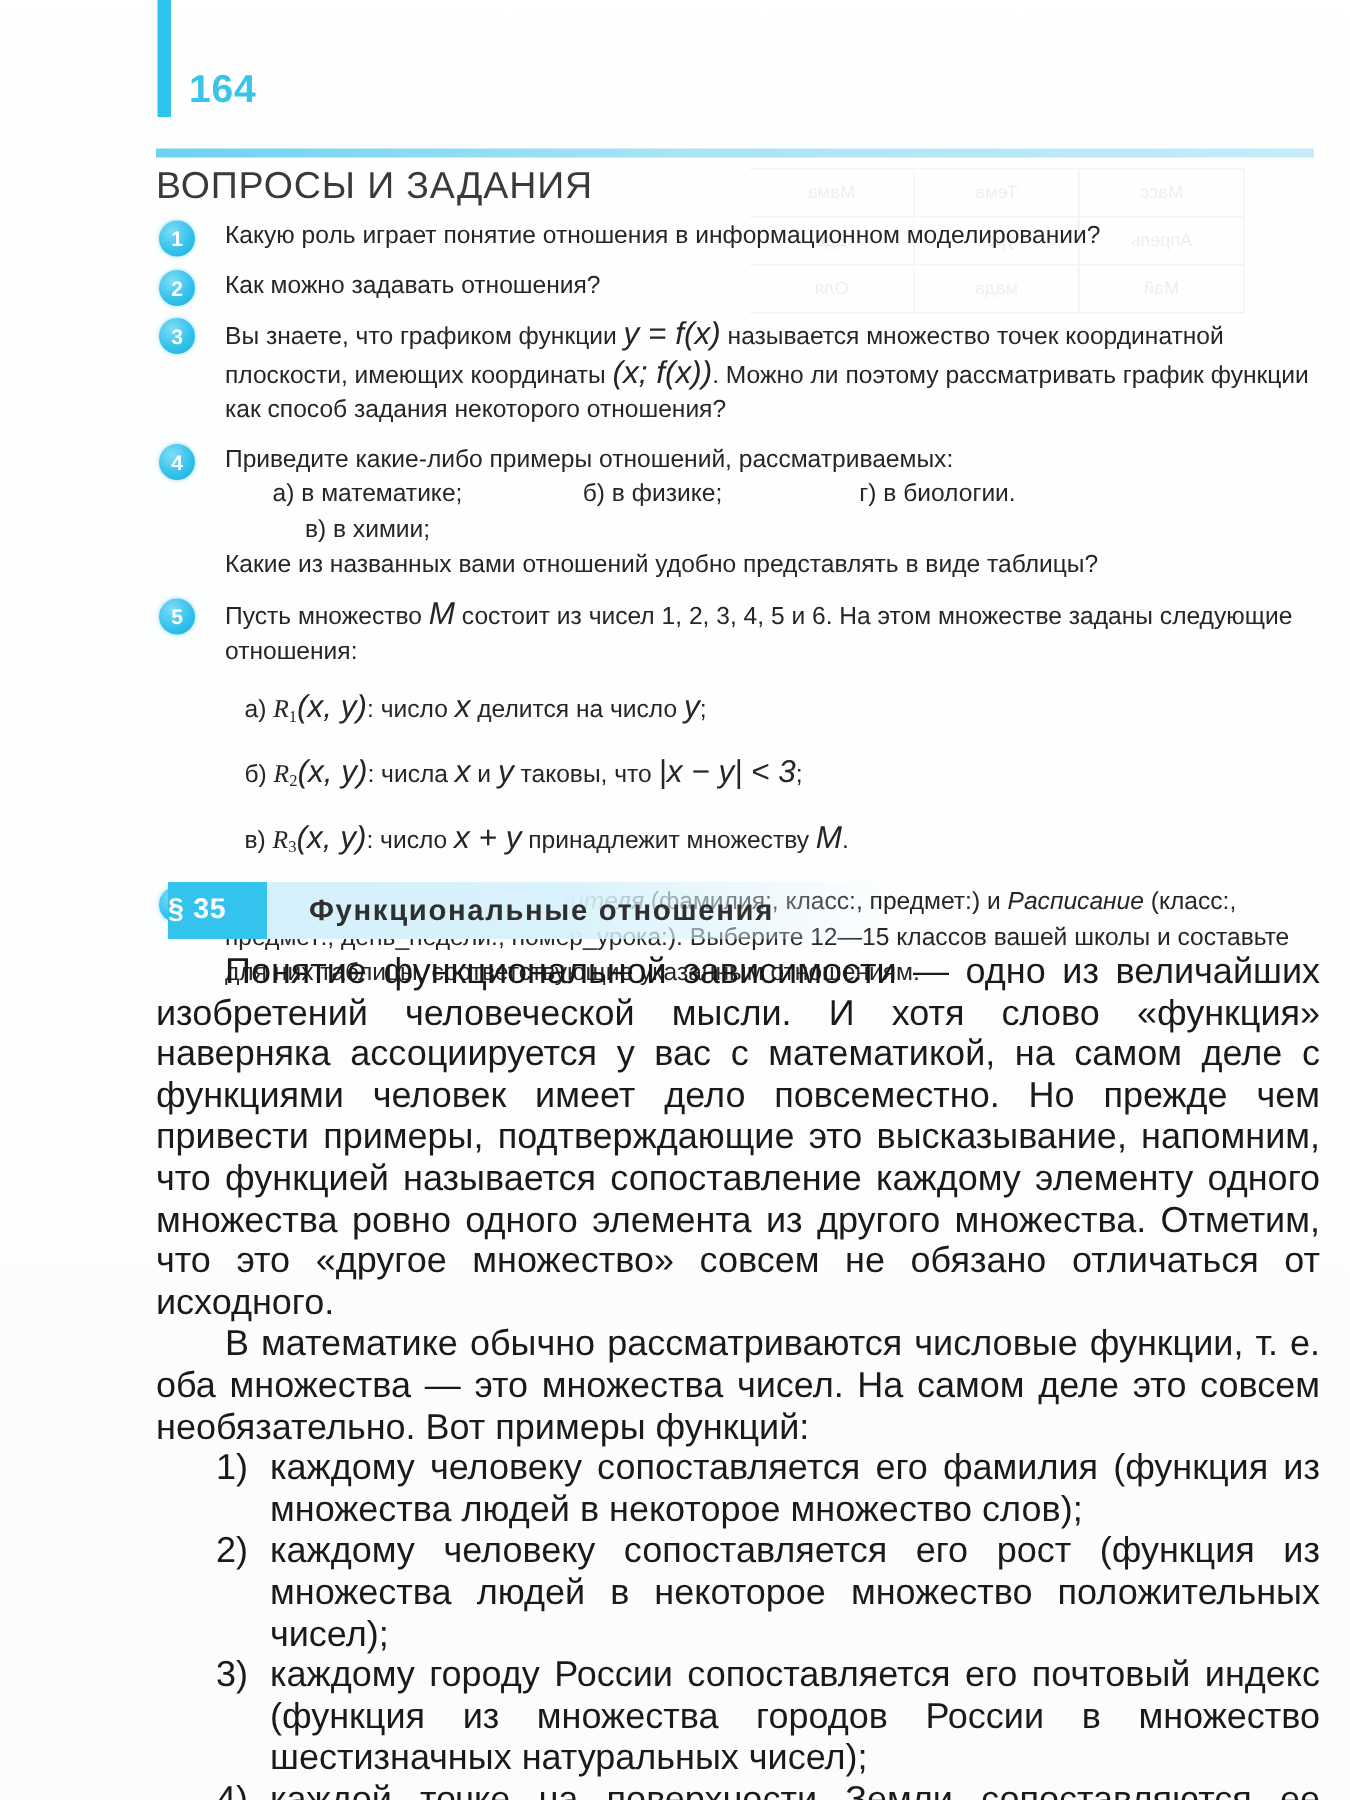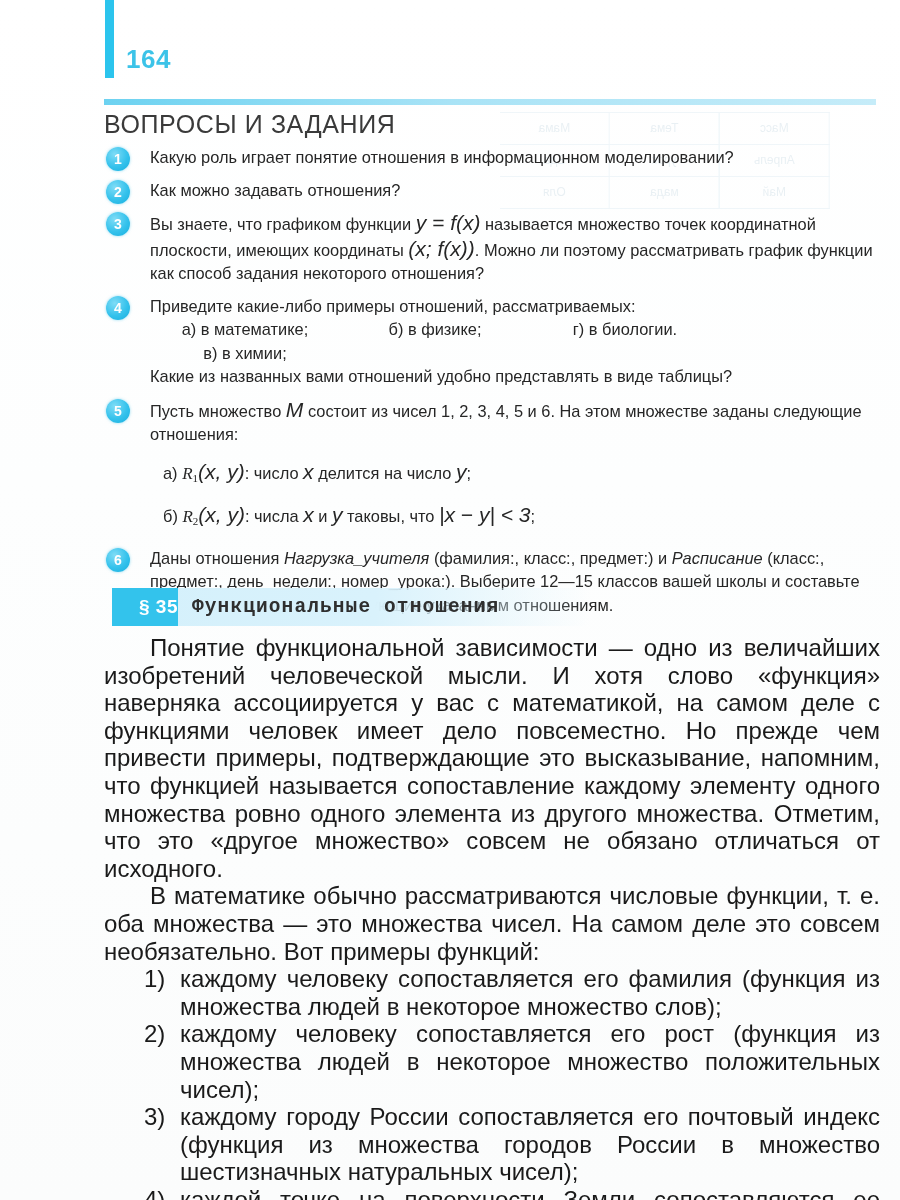--- a/index.html
+++ b/index.html
@@ -155,30 +155,30 @@
     left: 112px;
     top: 588px;
     width: 66px;
     height: 38px;
     background: #33c3ec;
     color: #ffffff;
     font-family: "Liberation Sans", sans-serif;
     font-weight: bold;
     font-size: 19px;
     line-height: 38px;
-    text-align: right;
+    text-align: left;
     letter-spacing: .5px;
   }
   .sec-title {
     position: absolute;
-    left: 192px;
+    left: 206px;
     top: 588px;
     height: 38px;
     line-height: 38px;
-    font-family: Liberation Mono, monospace;
+    font-family: Liberation Sans, sans-serif;
     font-weight: bold;
     font-size: 19.5px;
     letter-spacing: 1.1px;
     color: #2f2f2f;
   }
 
   .body-text {
     position: absolute;
     left: 104px;
     top: 634px;
@@ -267,20 +267,21 @@
         <div class="cell">в) в химии;</div>
       </div>
       <p>Какие из названных вами отношений удобно представлять в виде таблицы?</p>
     </div>
 
     <div class="q">
       <span class="bullet">5</span>
       <p><span>Пусть множество </span><span class="mv">M</span><span> состоит из чисел 1, 2, 3, 4, 5 и 6. На этом множестве заданы следующие отношения:</span></p>
       <p class="sub"><span>а) </span><span class="mn ital">R</span><span class="mn sub-idx">1</span><span class="mv">(x, y)</span><span>: число </span><span class="mv">x</span><span> делится на число </span><span class="mv">y</span><span>;</span></p>
       <p class="sub"><span>б) </span><span class="mn ital">R</span><span class="mn sub-idx">2</span><span class="mv">(x, y)</span><span>: числа </span><span class="mv">x</span><span> и </span><span class="mv">y</span><span> таковы, что </span><span class="mv">|x − y| &lt; 3</span><span>;</span></p>
+      <p class="sub"><span>в) </span><span class="mn ital">R</span><span class="mn sub-idx">3</span><span class="mv">(x, y)</span><span>: число </span><span class="mv">x + y</span><span> принадлежит множеству </span><span class="mv">M</span><span>.</span></p>
     </div>
 
     <div class="q">
       <span class="bullet">6</span>
       <p><span>Даны отношения </span><span class="ital">Нагрузка_учителя</span><span> (фамилия:, класс:, предмет:) и </span><span class="ital">Расписание</span><span> (класс:, предмет:, день_недели:, номер_урока:). Выберите 12—15 классов вашей школы и составьте для них таблицы, соответствующие указанным отношениям.</span></p>
     </div>
 
   </div>
 
   <div class="sec-band"></div>

